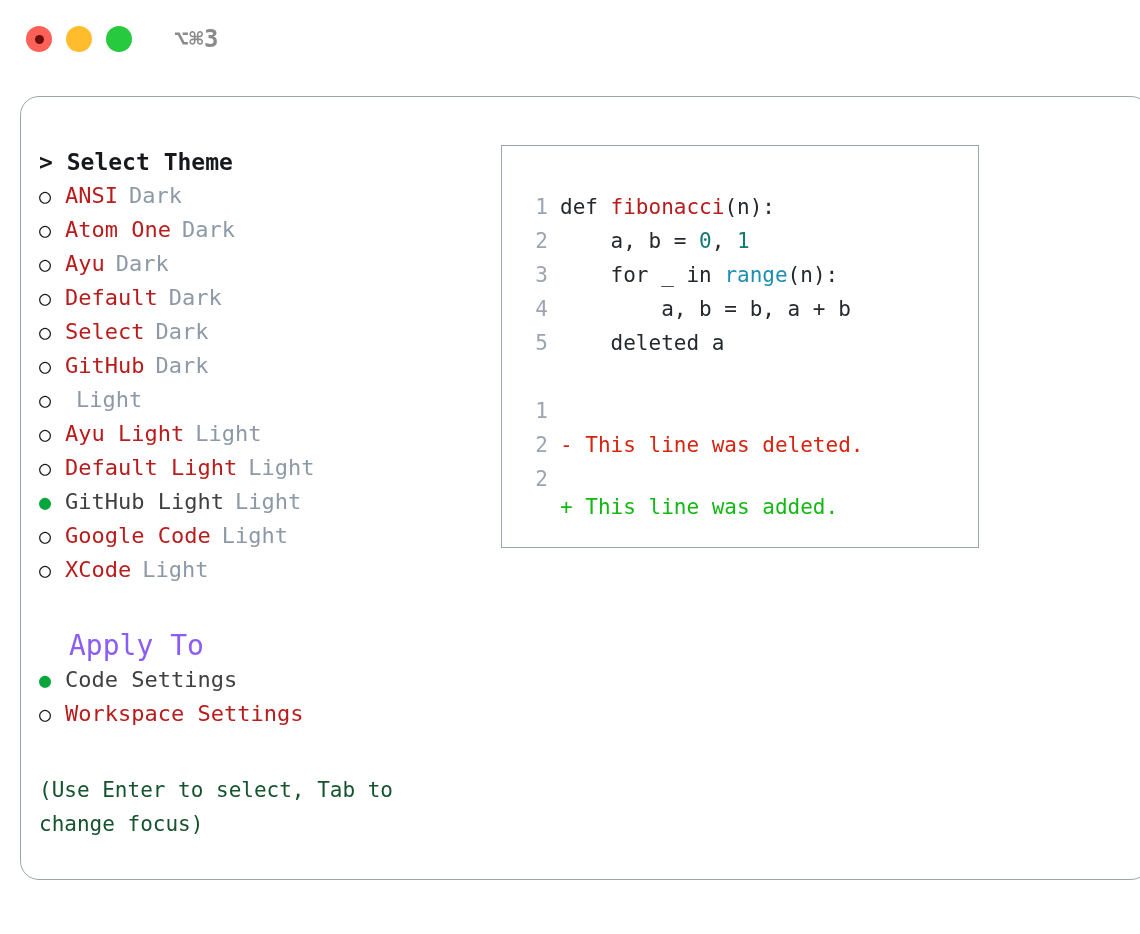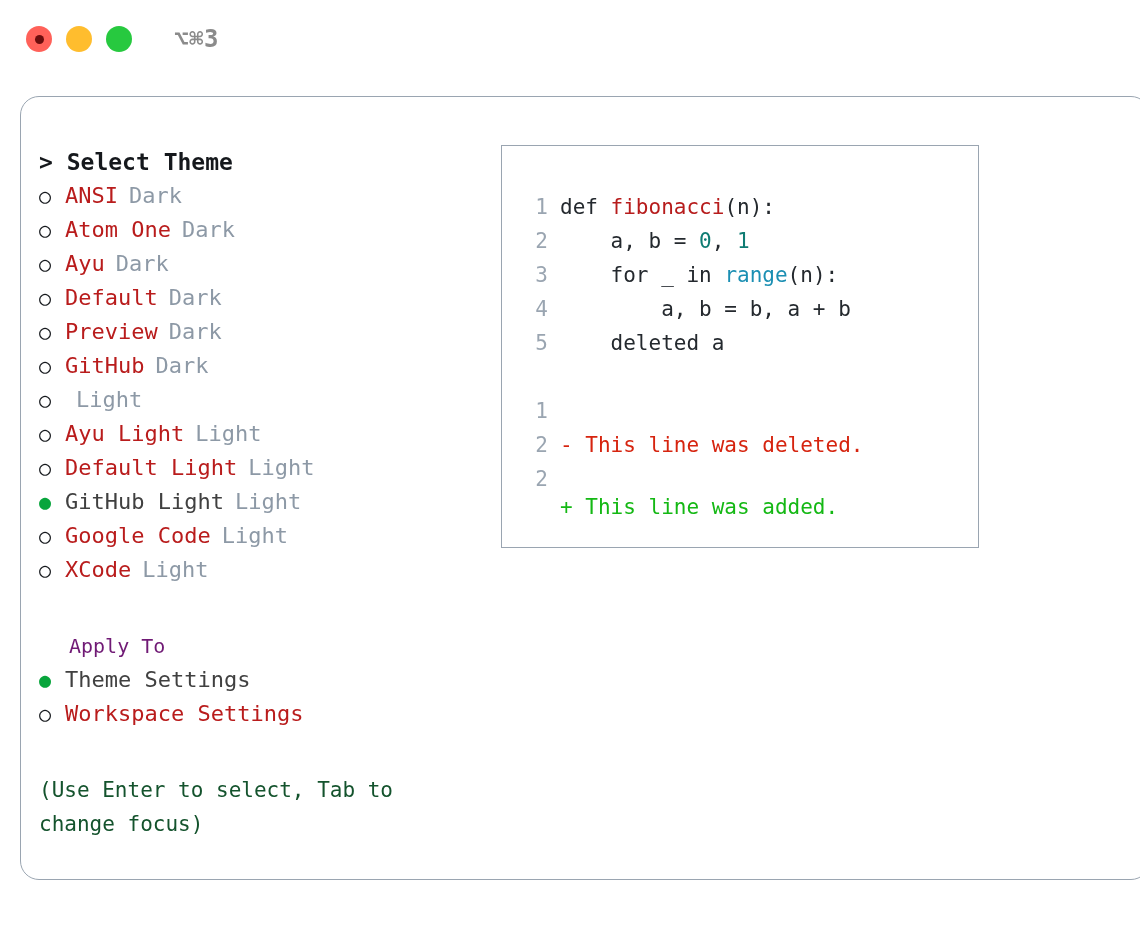--- a/index.html
+++ b/index.html
@@ -123,22 +123,22 @@
   }
   .marker.sel { color: #08a53c; }
   .opt-label { color: #b91c1c; }
   .opt-row.selected .opt-label { color: #404040; }
   .opt-tag {
     color: #8d99a6;
     margin-left: 11px;
   }
 
   .subhead {
-    font-size: 20px;
-    color: #701a75;
+    font-size: 28px;
+    color: #8b5cf6;
     line-height: 34px;
     padding-left: 30px;
     white-space: pre;
   }
   .spacer-md { height: 42px; }
 
   .hint {
     font-size: 21px;
     color: #14532d;
     line-height: 34px;
@@ -208,36 +208,36 @@
 
       <div class="col-left">
 
         <div class="section-title"><span class="caret">&gt;</span><span> </span><span>Select Theme</span></div>
 
         <div id="theme-list">
             <div class="opt-row"><span class="marker">○</span><span class="opt-label">ANSI</span><span class="opt-tag">Dark</span></div>
             <div class="opt-row"><span class="marker">○</span><span class="opt-label">Atom One</span><span class="opt-tag">Dark</span></div>
             <div class="opt-row"><span class="marker">○</span><span class="opt-label">Ayu</span><span class="opt-tag">Dark</span></div>
             <div class="opt-row"><span class="marker">○</span><span class="opt-label">Default</span><span class="opt-tag">Dark</span></div>
-            <div class="opt-row"><span class="marker">○</span><span class="opt-label">Preview</span><span class="opt-tag">Dark</span></div>
+            <div class="opt-row"><span class="marker">○</span><span class="opt-label">Select</span><span class="opt-tag">Dark</span></div>
             <div class="opt-row"><span class="marker">○</span><span class="opt-label">GitHub</span><span class="opt-tag">Dark</span></div>
             <div class="opt-row"><span class="marker">○</span><span class="opt-tag">Light</span></div>
             <div class="opt-row"><span class="marker">○</span><span class="opt-label">Ayu Light</span><span class="opt-tag">Light</span></div>
             <div class="opt-row"><span class="marker">○</span><span class="opt-label">Default Light</span><span class="opt-tag">Light</span></div>
             <div class="opt-row selected"><span class="marker sel">●</span><span class="opt-label">GitHub Light</span><span class="opt-tag">Light</span></div>
             <div class="opt-row"><span class="marker">○</span><span class="opt-label">Google Code</span><span class="opt-tag">Light</span></div>
             <div class="opt-row"><span class="marker">○</span><span class="opt-label">XCode</span><span class="opt-tag">Light</span></div>
           </div>
 
         <div class="spacer-md"></div>
 
         <div class="subhead">Apply To</div>
 
         <div id="apply-list">
-            <div class="opt-row selected"><span class="marker sel">●</span><span class="opt-label">Theme Settings</span></div>
+            <div class="opt-row selected"><span class="marker sel">●</span><span class="opt-label">Code Settings</span></div>
             <div class="opt-row"><span class="marker">○</span><span class="opt-label">Workspace Settings</span></div>
           </div>
 
         <div class="spacer-md"></div>
 
         <div class="hint">(Use Enter to select, Tab to change focus)</div>
       </div>
 
       <div class="col-right">
 

